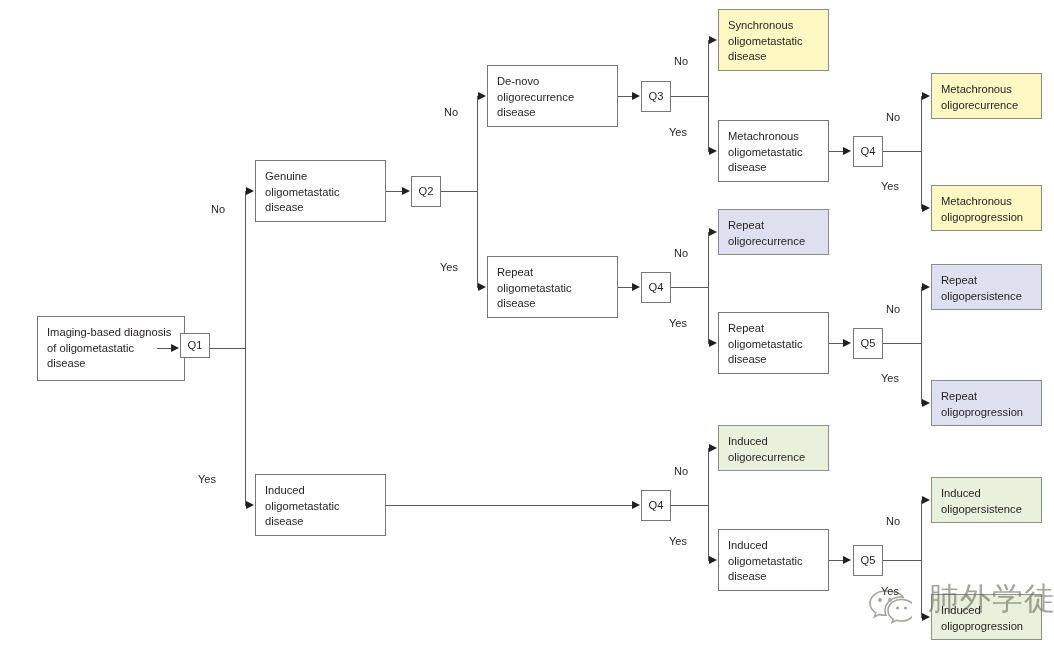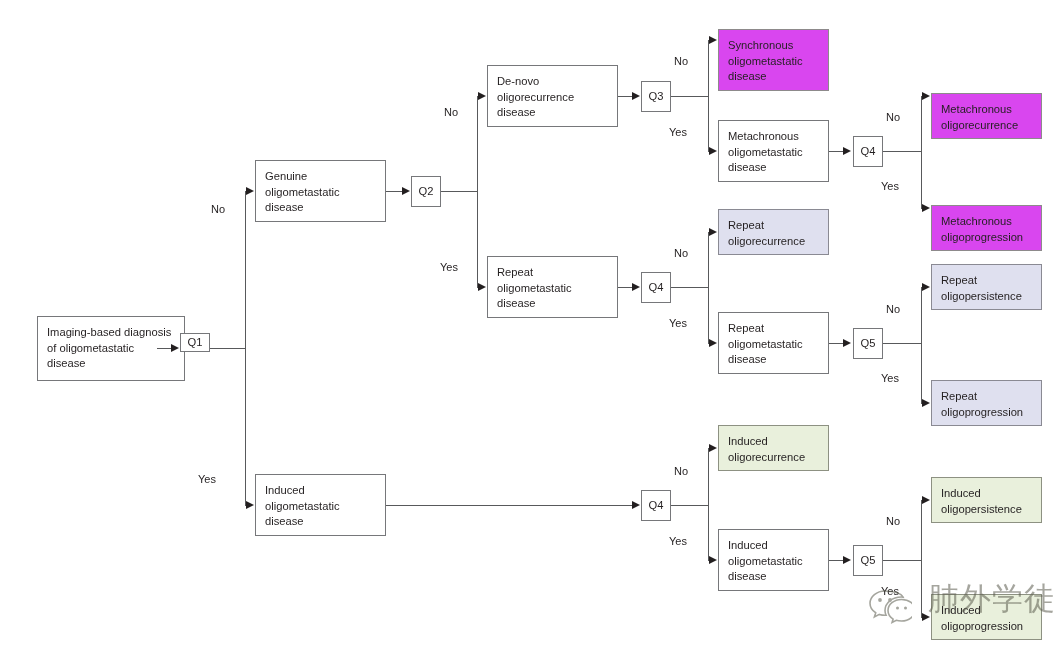--- a/index.html
+++ b/index.html
@@ -23,21 +23,21 @@
     position: absolute;
     box-sizing: border-box;
     border: 1px solid #76777a;
     background: #ffffff;
     font-size: 11.2px;
     line-height: 15.5px;
     color: #231f20;
     padding: 8px 0 0 9px;
     white-space: pre-line;
   }
-  .node.pink   { background: #d946ef; border-color: #8d8a8b; margin-top: 20px; }
+  .node.pink   { background: #fef9c3; border-color: #8d8a8b; }
   .node.blue   { background: #dfe0ef; border-color: #8a8a93; }
   .node.green  { background: #e9f0dc; border-color: #8d9182; }
 
   
   .qnode {
     position: absolute;
     box-sizing: border-box;
     border: 1px solid #76777a;
     background: #ffffff;
     font-size: 11.2px;
@@ -162,21 +162,21 @@
 
   <div class="node blue" style="left:931px; top:380px; width:111px; height:46px;">Repeat
 oligoprogression</div>
 
   <div class="node green" style="left:931px; top:477px; width:111px; height:46px;">Induced
 oligopersistence</div>
 
   <div class="node green" style="left:931px; top:594px; width:111px; height:46px;">Induced
 oligoprogression</div>
 
-  <div class="qnode" style="left:180px; top:333px; width:30px; height:19px;">Q1</div>
+  <div class="qnode" style="left:180px; top:333px; width:30px; height:25px;">Q1</div>
 
   <div class="qnode" style="left:411px; top:176px; width:30px; height:31px;">Q2</div>
 
   <div class="qnode" style="left:641px; top:81px; width:30px; height:31px;">Q3</div>
 
   <div class="qnode" style="left:853px; top:136px; width:30px; height:31px;">Q4</div>
 
   <div class="qnode" style="left:641px; top:272px; width:30px; height:31px;">Q4</div>
 
   <div class="qnode" style="left:853px; top:328px; width:30px; height:31px;">Q5</div>

